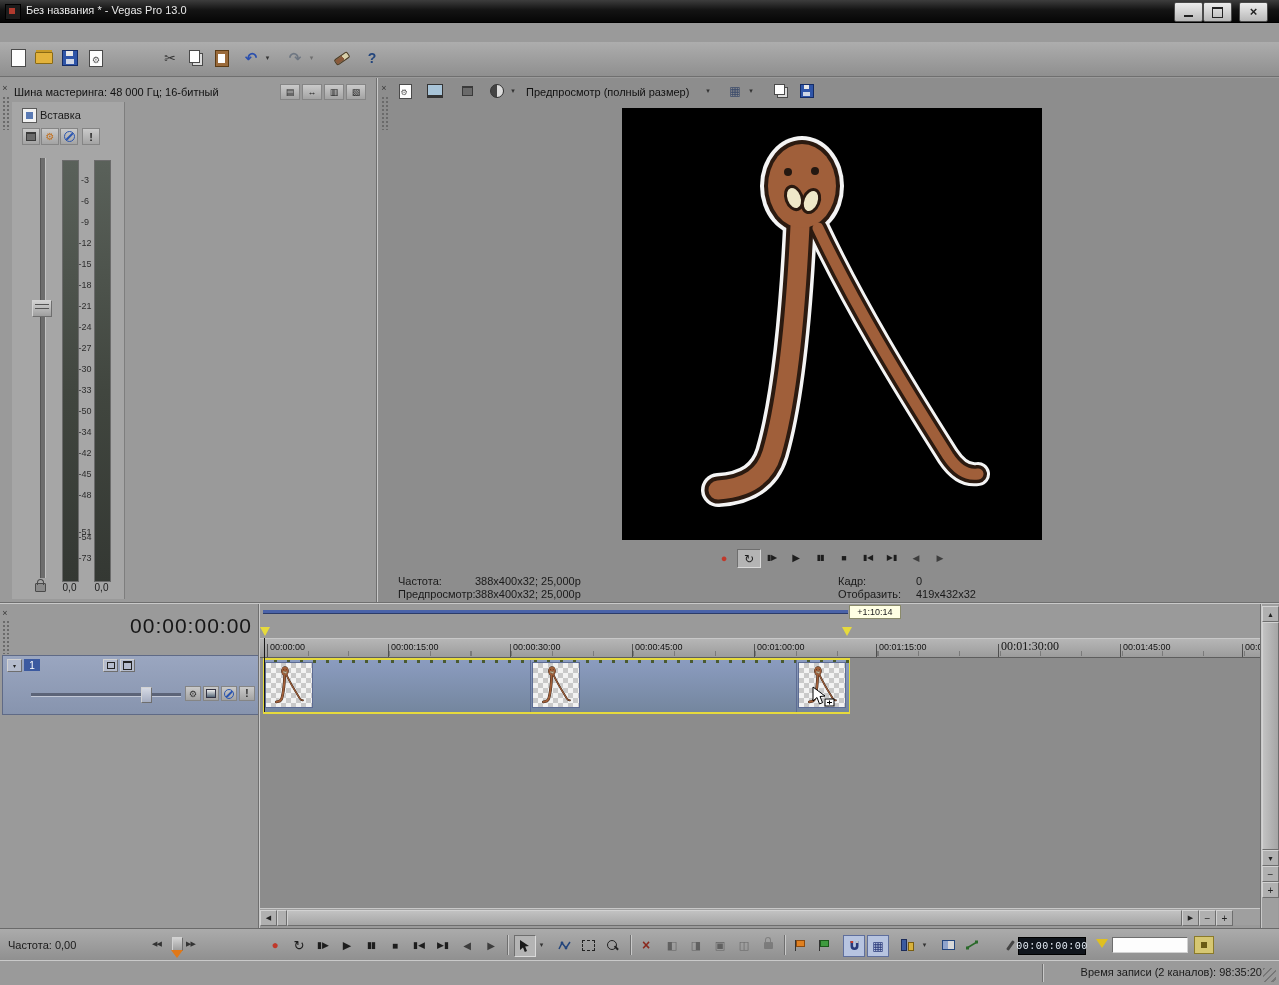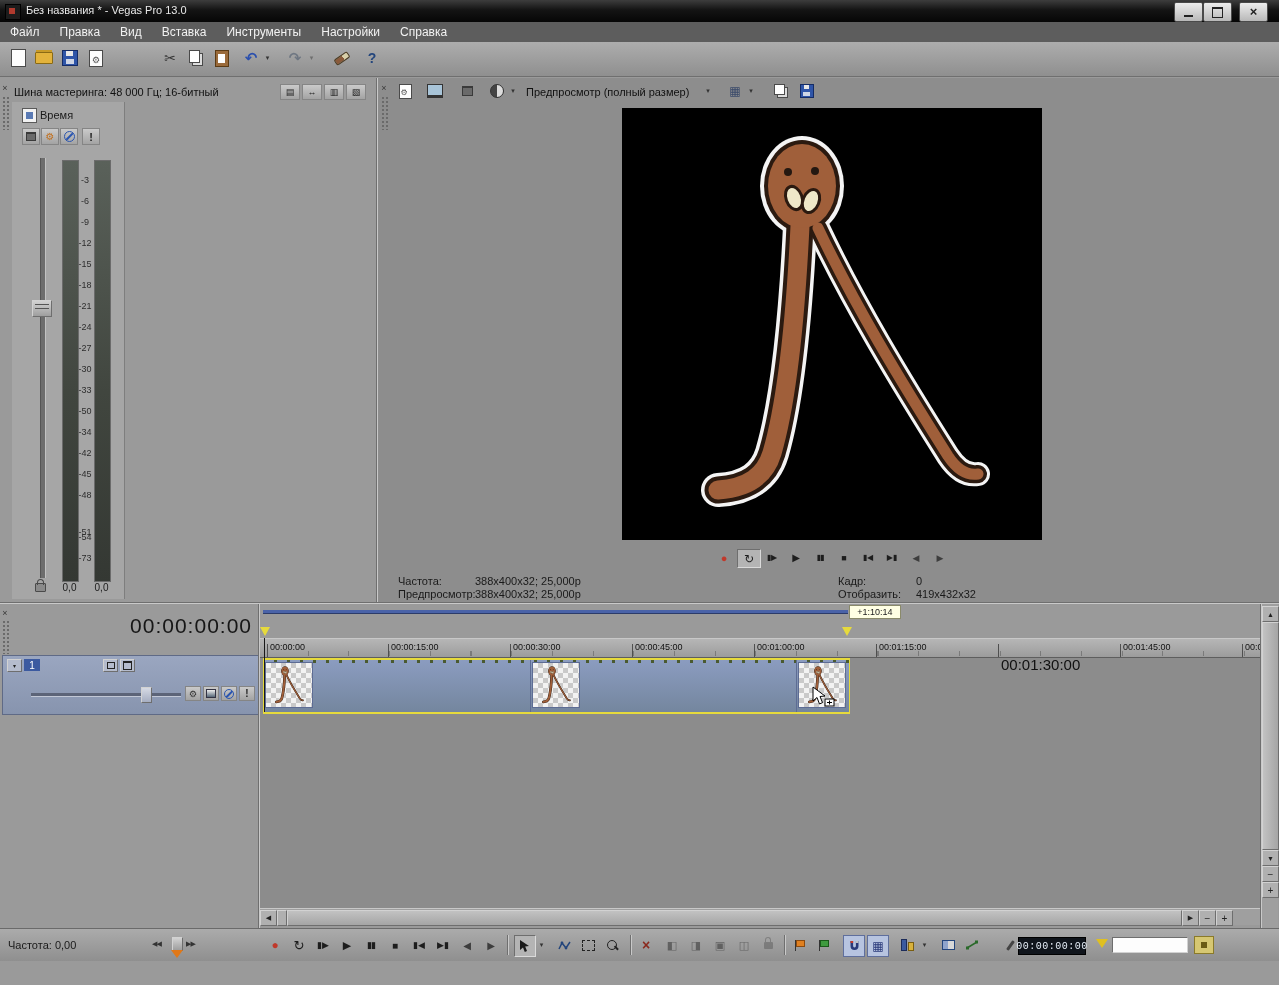--- a/index.html
+++ b/index.html
@@ -70,29 +70,20 @@
     <div style="width:9px;height:2px;background:#222;margin-top:8px;"></div>
   </div>
   <div class="a ctr" style="left:1203px;top:2px;width:27px;height:18px;background:linear-gradient(#ededed,#b8b8b8);border:1px solid #4a4a4a;border-radius:2px;">
     <div style="width:9px;height:8px;border:1px solid #222;border-top-width:2px;"></div>
   </div>
   <div class="a ctr" style="left:1239px;top:2px;width:27px;height:18px;background:linear-gradient(#ededed,#b8b8b8);border:1px solid #4a4a4a;border-radius:2px;">
     <span style="font-size:13px;font-weight:bold;color:#222;line-height:10px;">×</span>
   </div>
 </div>
 
-<div class="a" style="left:0;top:22px;width:1279px;height:20px;background:#5d5d5d;border-bottom:1px solid #444;display:flex;align-items:center;color:#f2f2f2;font-size:12px;">
-  <div style="padding:0 10px;">Файл</div>
-  <div style="padding:0 10px;">Правка</div>
-  <div style="padding:0 10px;">Вид</div>
-  <div style="padding:0 10px;">Вставка</div>
-  <div style="padding:0 10px;">Инструменты</div>
-  <div style="padding:0 10px;">Настройки</div>
-  <div style="padding:0 10px;">Справка</div>
-</div>
 
 <div class="a" style="left:0;top:42px;width:1279px;height:34px;background:linear-gradient(#adadad,#8f8f8f);border-bottom:1px solid #6f6f6f;">
   <div class="a ctr" style="left:6px;top:4px;width:24px;height:24px;">
     <div style="width:13px;height:16px;background:#fdfdfd;border:1px solid #4a4a4a;"></div>
   </div>
   <div class="a ctr" style="left:32px;top:4px;width:24px;height:24px;">
     <div style="width:16px;height:10px;background:#e3b33c;border:1px solid #8a6a14;border-radius:1px;box-shadow:0 -3px 0 -1px #c79a28;"></div>
   </div>
   <div class="a ctr" style="left:58px;top:4px;width:24px;height:24px;">
     <div style="width:14px;height:14px;background:#2f55a8;border:1px solid #152c66;position:relative;">
@@ -154,21 +145,21 @@
         <span class="glyph">▥</span>
       </div>
   <div class="a chip" style="left:346px;top:6px;width:18px;height:14px;">
         <span class="glyph">▧</span>
       </div>
 
   <div class="a" style="left:12px;top:24px;width:112px;height:497px;background:#a6a6a6;border-right:1px solid #7e7e7e;"></div>
   <div class="a ctr" style="left:22px;top:30px;width:13px;height:13px;background:#f2f2f2;border:1px solid #5a5a5a;">
     <div style="width:7px;height:7px;background:#5a7ab4;"></div>
   </div>
-  <div class="a" style="left:40px;top:31px;font-size:11px;">Время</div>
+  <div class="a" style="left:40px;top:31px;font-size:11px;">Вставка</div>
 
   <div class="a chip" style="left:22px;top:50px;width:16px;height:15px;">
     <div style="width:8px;height:6px;background:#6a6a6a;border:1px solid #3a3a3a;box-shadow:-2px -3px 0 -2px #3a3a3a,2px -3px 0 -2px #3a3a3a;"></div>
   </div>
   <div class="a chip" style="left:41px;top:50px;width:16px;height:15px;">
     <span style="font-size:10px;color:#c2701e;">⚙</span>
   </div>
   <div class="a chip" style="left:60px;top:50px;width:16px;height:15px;">
     <div style="width:9px;height:9px;border:1.5px solid #2a55b0;border-radius:50%;position:relative;overflow:hidden;">
       <div class="a" style="left:-1px;top:3px;width:12px;height:1.5px;background:#2a55b0;transform:rotate(-45deg);"></div>
@@ -368,21 +359,21 @@
     <div class="a" style="left:616px;top:5px;width:1px;height:13px;background:#4f4f4f;"></div>
     <div class="a" style="left:738px;top:5px;width:1px;height:13px;background:#4f4f4f;"></div>
     <div class="a" style="left:860px;top:5px;width:1px;height:13px;background:#4f4f4f;"></div>
     <div class="a" style="left:982px;top:5px;width:1px;height:13px;background:#4f4f4f;"></div>
     <span class="a" style="left:10px;top:3px;font-size:9px;color:#111;">00:00:00</span>
     <span class="a" style="left:131px;top:3px;font-size:9px;color:#111;">00:00:15:00</span>
     <span class="a" style="left:253px;top:3px;font-size:9px;color:#111;">00:00:30:00</span>
     <span class="a" style="left:375px;top:3px;font-size:9px;color:#111;">00:00:45:00</span>
     <span class="a" style="left:497px;top:3px;font-size:9px;color:#111;">00:01:00:00</span>
     <span class="a" style="left:619px;top:3px;font-size:9px;color:#111;">00:01:15:00</span>
-    <span class="a" style="left:741px;top:17px;font-size:15px;color:#111;">00:01:30:00</span>
+    <span class="a" style="left:741px;top:0;font-size:12px;color:#111;font-family:Liberation Serif, serif;">00:01:30:00</span>
     <span class="a" style="left:863px;top:3px;font-size:9px;color:#111;">00:01:45:00</span>
     <span class="a" style="left:985px;top:3px;font-size:9px;color:#111;">00:0</span>
   </div>
 
   <div class="a" style="left:3px;top:54px;width:585px;height:52px;background:linear-gradient(#8b9cc0,#74869e);border:2px solid #e6da3c;border-left-width:1px;border-right-width:1px;">
     <div class="a" style="left:0;top:0;width:100%;height:3px;background:repeating-linear-gradient(to right,transparent 0 10px,#4a5a30 10px 13px);"></div>
     <div class="a checker" style="left:1px;top:2px;width:46px;height:44px;border:1px solid #5d6c94;">
       <svg viewBox="0 0 420 432" width="44" height="44" preserveAspectRatio="xMidYMid meet">
             <use href="#charfig"></use>
           </svg>
@@ -585,14 +576,19 @@
   <div class="a ctr" style="left:1018px;top:8px;width:66px;height:16px;background:#10151c;border:1px solid #000;">
     <span style="font-family:'Liberation Mono','DejaVu Sans Mono',monospace;font-size:10px;color:#e8f0fa;letter-spacing:.5px;">00:00:00:00</span>
   </div>
   <div class="a" style="left:1096px;top:10px;width:0;height:0;border-left:6px solid transparent;border-right:6px solid transparent;border-top:9px solid #e0c020;"></div>
   <div class="a inset" style="left:1112px;top:8px;width:74px;height:14px;background:#fdfdfd;"></div>
   <div class="a ctr" style="left:1194px;top:7px;width:18px;height:16px;background:#d6c772;border:1px solid #8a7a2a;">
     <div style="width:6px;height:6px;background:#6a5a14;"></div>
   </div>
 </div>
 
+<div class="a" style="left:0;top:960px;width:1279px;height:25px;background:#9a9a9a;border-top:1px solid #c9c9c9;">
+  <div class="a vgroove" style="left:1042px;top:3px;height:18px;"></div>
+  <div class="a" style="left:1046px;top:5px;width:216px;text-align:right;font-size:11px;color:#1a1a1a;">Время записи (2 каналов): 98:35:20</div>
+  <div class="a" style="left:1263px;top:7px;width:13px;height:14px;background:repeating-linear-gradient(135deg,#777 0 2px,transparent 2px 5px);"></div>
+</div>
 
 </div>
 
 </body></html>

